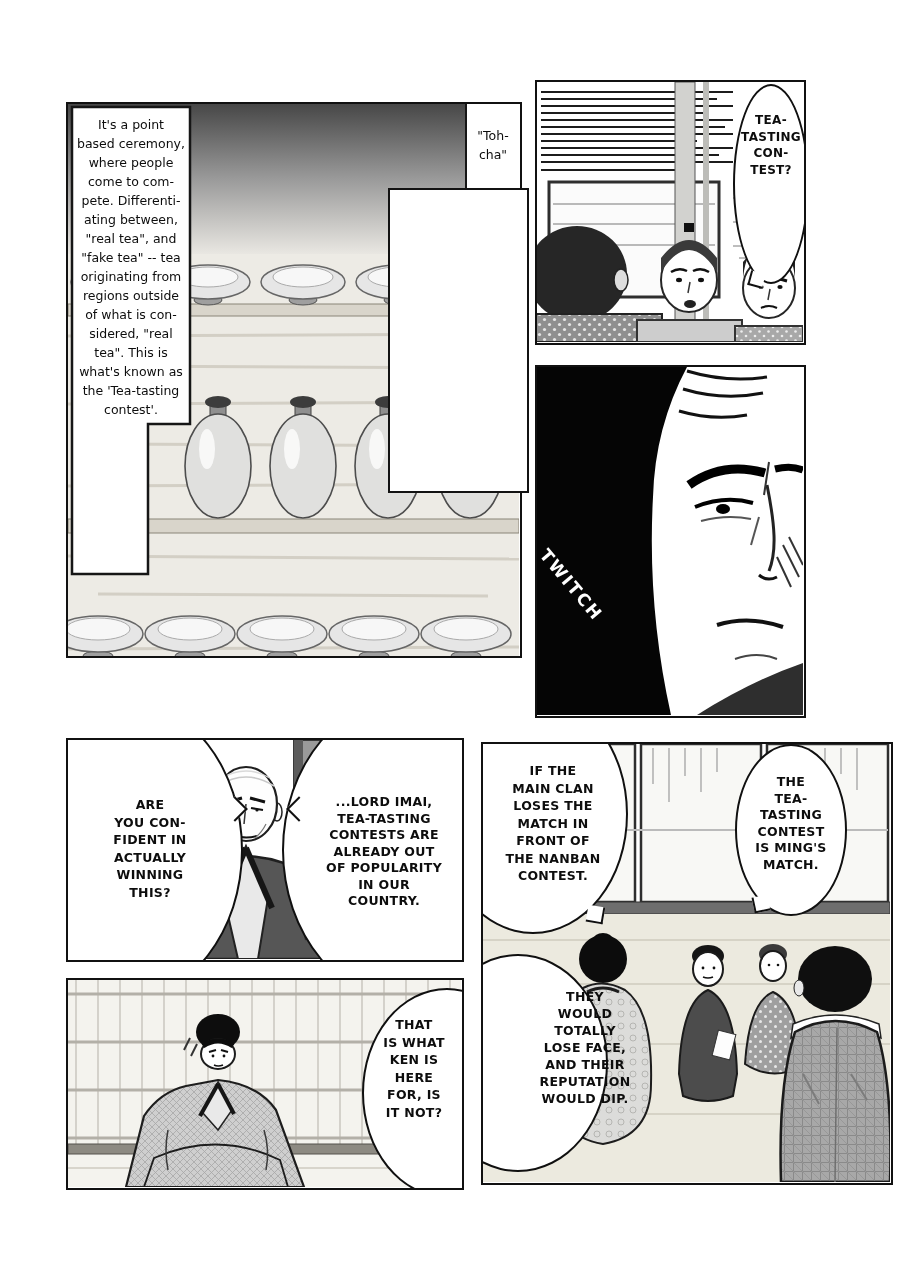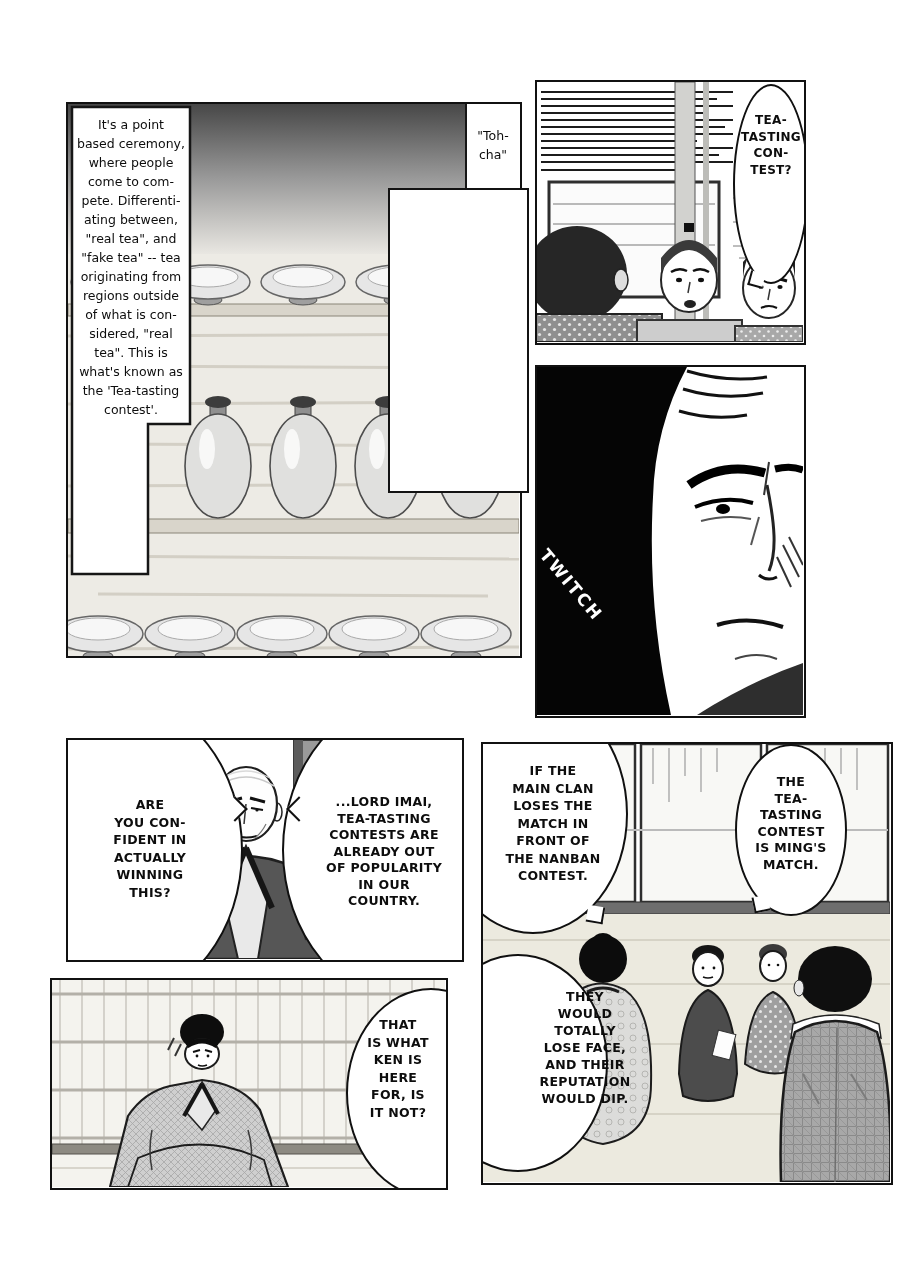--- a/index.html
+++ b/index.html
@@ -338,21 +338,21 @@
     <div class="tail" style="left:222px;top:60px;width:16px;height:16px;border-left:2.5px solid #101010;border-bottom:2.5px solid #101010;transform:rotate(45deg);"></div>
     <div class="txt dlg" style="left:240px;top:54px;width:152px;line-height:16.5px;">...LORD IMAI,
 TEA-TASTING
 CONTESTS ARE
 ALREADY OUT
 OF POPULARITY
 IN OUR
 COUNTRY.</div>
   </div>
 
-  <div class="panel" style="left:50px;top:978px;width:398px;height:212px;">
+  <div class="panel" style="left:66px;top:978px;width:398px;height:212px;">
     <svg class="art" width="393" height="207" viewBox="0 0 393 207">
       <defs>
         <pattern id="check6" width="7" height="7" patternUnits="userSpaceOnUse">
           <rect width="7" height="7" fill="#cfcfcf"></rect>
           <path d="M0,0 L7,7 M7,0 L0,7" stroke="#a7a7a7" stroke-width="0.8"></path>
         </pattern>
       </defs>
       <rect width="393" height="207" fill="#f4f3ee"></rect>
       <g>
         <g stroke="#ccc9c2" stroke-width="1.6">

